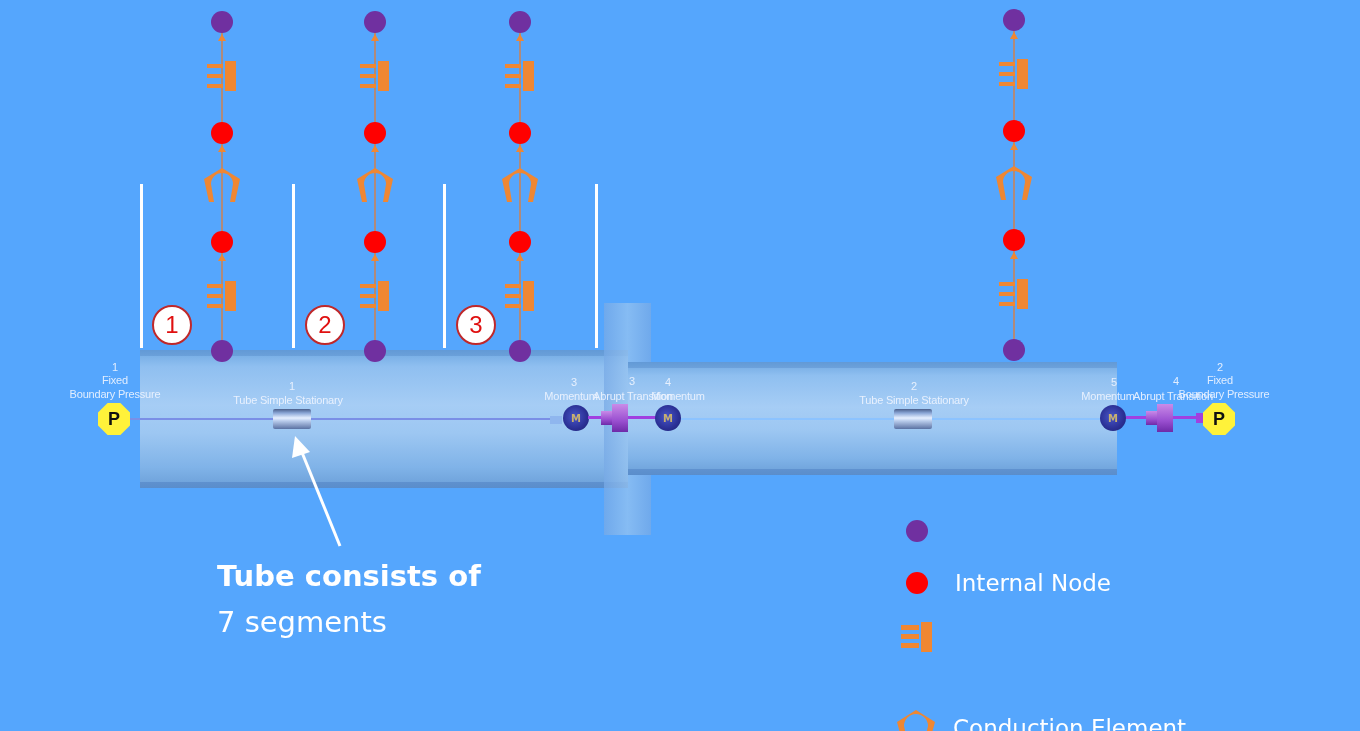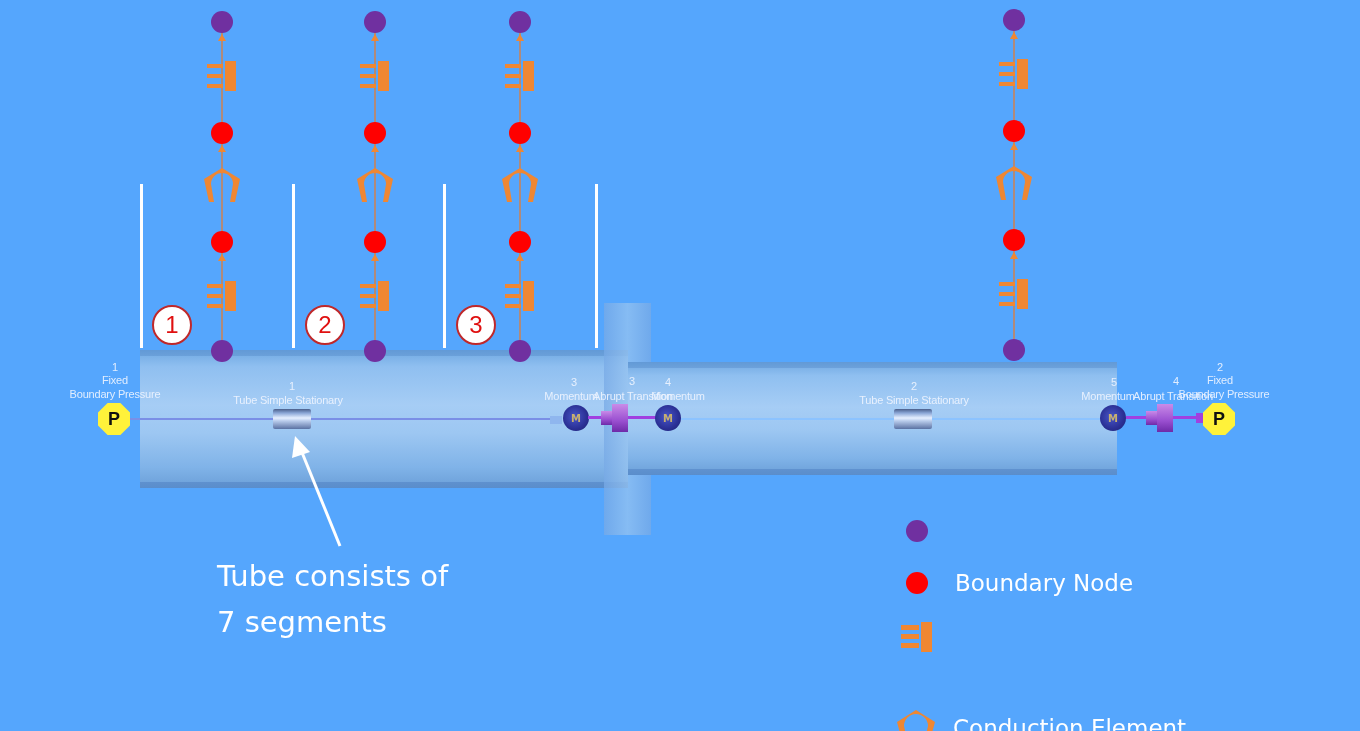--- a/index.html
+++ b/index.html
@@ -228,30 +228,30 @@
 <div class="valve" style="left:1146px; top:411px; width:12px;"></div>
 <div class="valve" style="left:1157px; top:404px; width:16px; height:28px;"></div>
 <div class="connector" style="left:1173px; top:416px; width:26px;"></div>
 <div class="connector" style="left:1196px; top:413px; width:8px; height:10px;"></div>
 <div class="pnode" style="left:1203px; top:403px;">P</div>
 
 <svg class="abs" style="left:280px; top:430px;" width="80" height="130">
   <line x1="60" y1="116" x2="21" y2="20" stroke="#ffffff" stroke-width="3"></line>
   <polygon points="15,6 12,28 30,22" fill="#ffffff"></polygon>
 </svg>
-<div class="annot-text" style="left:217px; top:553px;">Tube consists of</div>
+<div class="annot-text" style="left:217px; top:553px;font-weight:bold;">Tube consists of</div>
 <div class="annot-text" style="left:217px; top:599px;">7 segments</div>
 
 <div>
   <div class="legend-item" style="left:905px; top:520px;">
     <span style="display:inline-block; width:22px; height:22px; border-radius:50%; background:#7030a0; margin:0 27px 0 1px;"></span>
   </div>
   <div class="legend-item" style="left:905px; top:570px;">
     <span style="display:inline-block; width:22px; height:22px; border-radius:50%; background:#ff0000; margin:0 27px 0 1px;"></span>
-    <span class="legend-label">Boundary Node</span>
+    <span class="legend-label">Internal Node</span>
   </div>
   <div class="legend-item" style="left:901px; top:622px;">
     <svg width="32" height="30" style="margin-right:20px;">
       <rect x="0" y="3" width="18" height="5" fill="#ef8733"></rect>
       <rect x="0" y="12" width="18" height="5" fill="#ef8733"></rect>
       <rect x="0" y="21" width="18" height="5" fill="#ef8733"></rect>
       <rect x="20" y="0" width="11" height="30" fill="#ef8733"></rect>
     </svg>
   </div>
   <div class="legend-item" style="left:894px; top:708px;">

